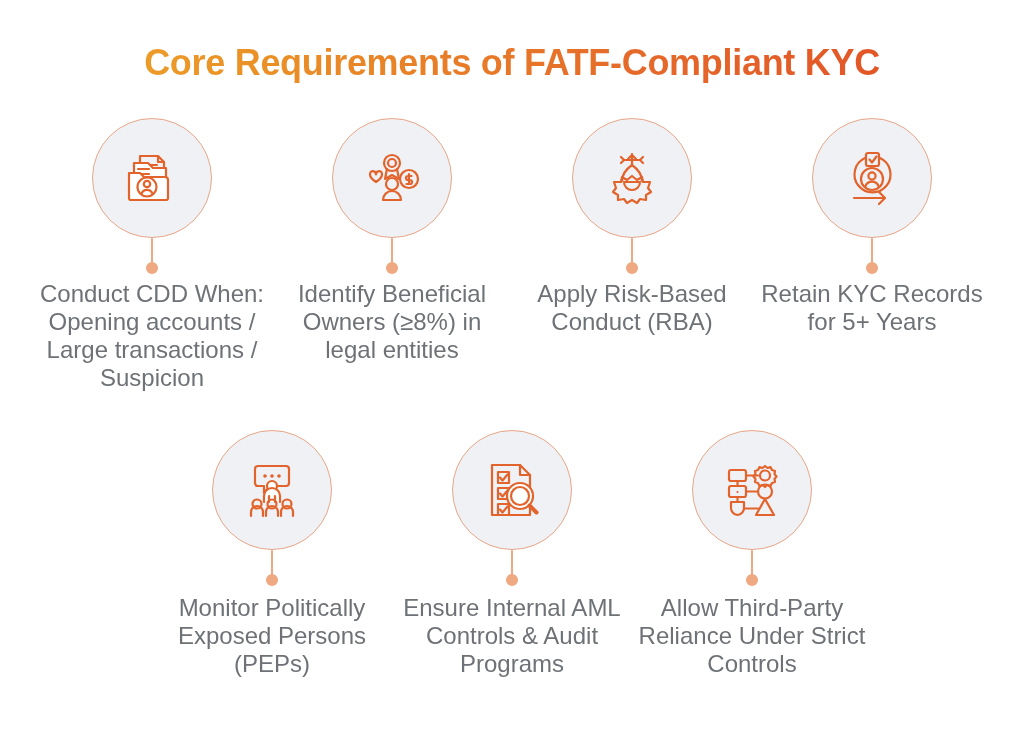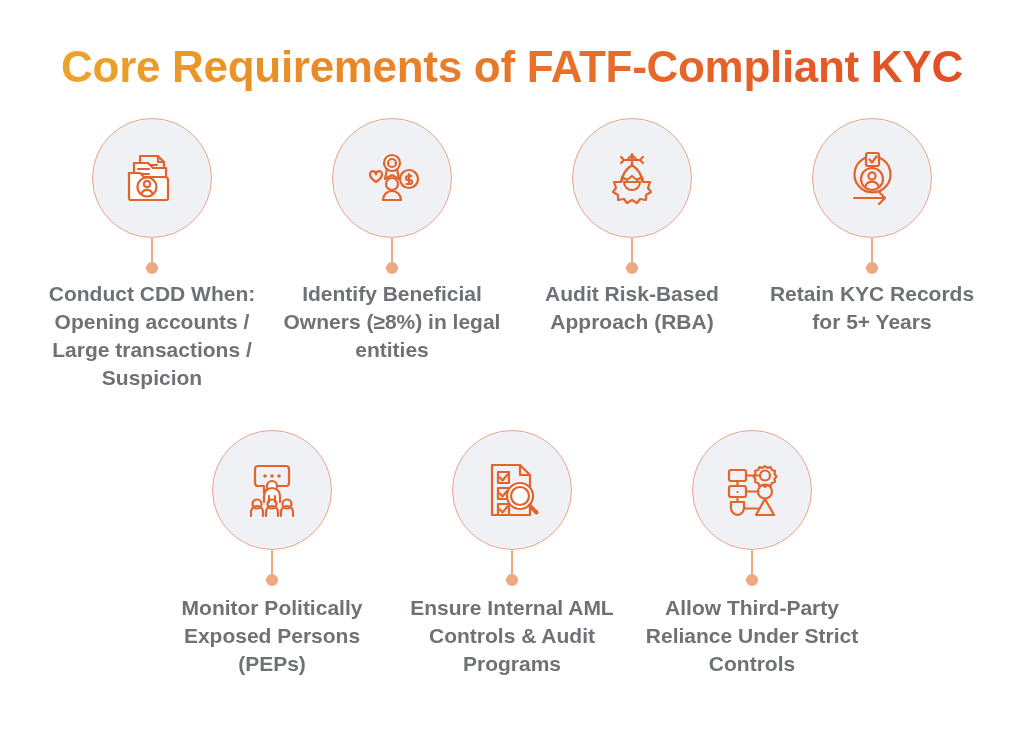--- a/index.html
+++ b/index.html
@@ -22,21 +22,21 @@
     box-sizing: border-box;
   }
 
   
   .title {
     position: absolute;
     top: 42px;
     left: 0;
     width: 1024px;
     text-align: center;
-    font-size: 44px;
+    font-size: 36px;
     font-weight: bold;
     letter-spacing: -0.3px;
     background-image: linear-gradient(90deg, #EDA92B 0%, #EA8E26 28%, #E56A2A 62%, #E14A24 100%);
     -webkit-background-clip: text;
     background-clip: text;
     color: transparent;
     -webkit-text-fill-color: transparent;
     white-space: nowrap;
   }
 
@@ -93,24 +93,24 @@
     border-radius: 50%;
     background: #EEA882;
     margin-top: -1px;
   }
 
   
   .caption {
     margin-top: 6px;
     width: 232px;
     text-align: center;
-    font-size: 21px;
+    font-size: 24px;
     line-height: 28px;
     color: #6E7276;
-    font-weight: 700;
+    font-weight: 400;
   }
   .row-bottom .caption { margin-top: 8px; }
 </style>
 </head>
 <body>
 
 <div class="canvas">
 
   <div class="title">Core Requirements of FATF-Compliant KYC</div>
 
@@ -173,21 +173,21 @@
             <path d="M32 19 c7 5 10 11 10 16"></path>
             <path d="M14 36 h7 l1 -5 l5 3 l5 -4 l5 4 l5 -3 l1 5 h7 l-2 6 l3 4 l-5 3 l0 5 l-6 -1 l-3 4 l-5 -3 l-5 3 l-3 -4 l-6 1 l0 -5 l-5 -3 l3 -4 Z"></path>
             <path d="M24 36 a8 8 0 0 0 16 0 Z"></path>
           </svg>
         </span>
       </div>
       <div class="connector">
         <span class="stem"></span>
         <span class="dot"></span>
       </div>
-      <div class="caption">Audit Risk-Based Approach (RBA)</div>
+      <div class="caption">Apply Risk-Based Conduct (RBA)</div>
     </div>
 
     <div class="item">
       <div class="circle">
         <span>
           <svg width="64" height="64" viewBox="0 0 64 64" fill="none" stroke="#E2642C" stroke-width="2.2" stroke-linecap="round" stroke-linejoin="round">
             <rect x="26" y="7" width="13" height="13" rx="2"></rect>
             <path d="M29.5 13.5 l2.5 3 l4.5 -6"></path>
             <path d="M25 12 a18 18 0 1 0 15 0"></path>
             <circle cx="32" cy="33" r="11"></circle>

